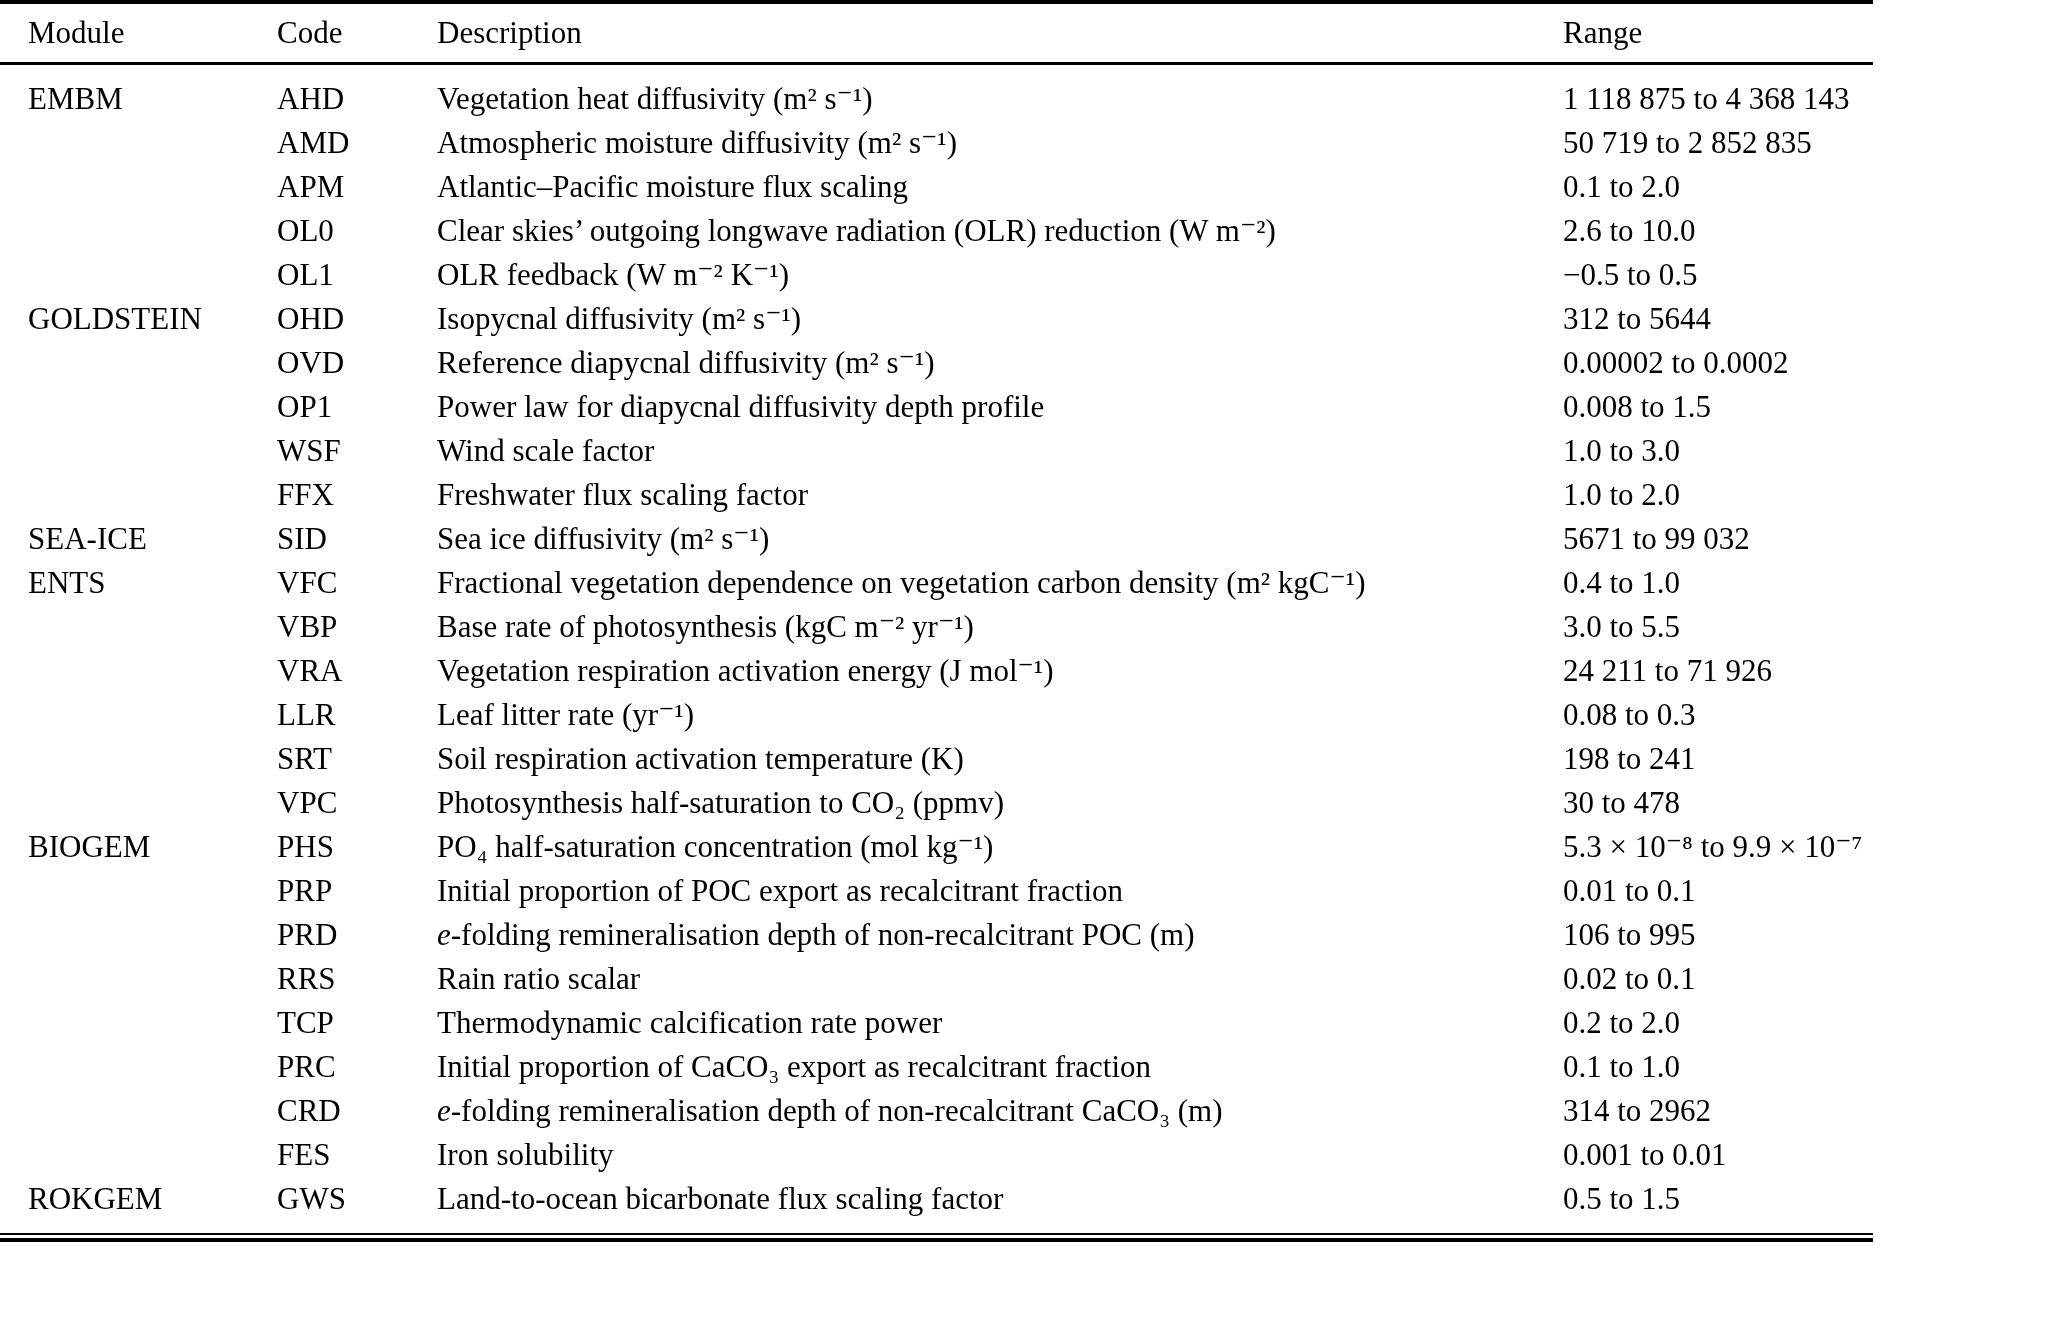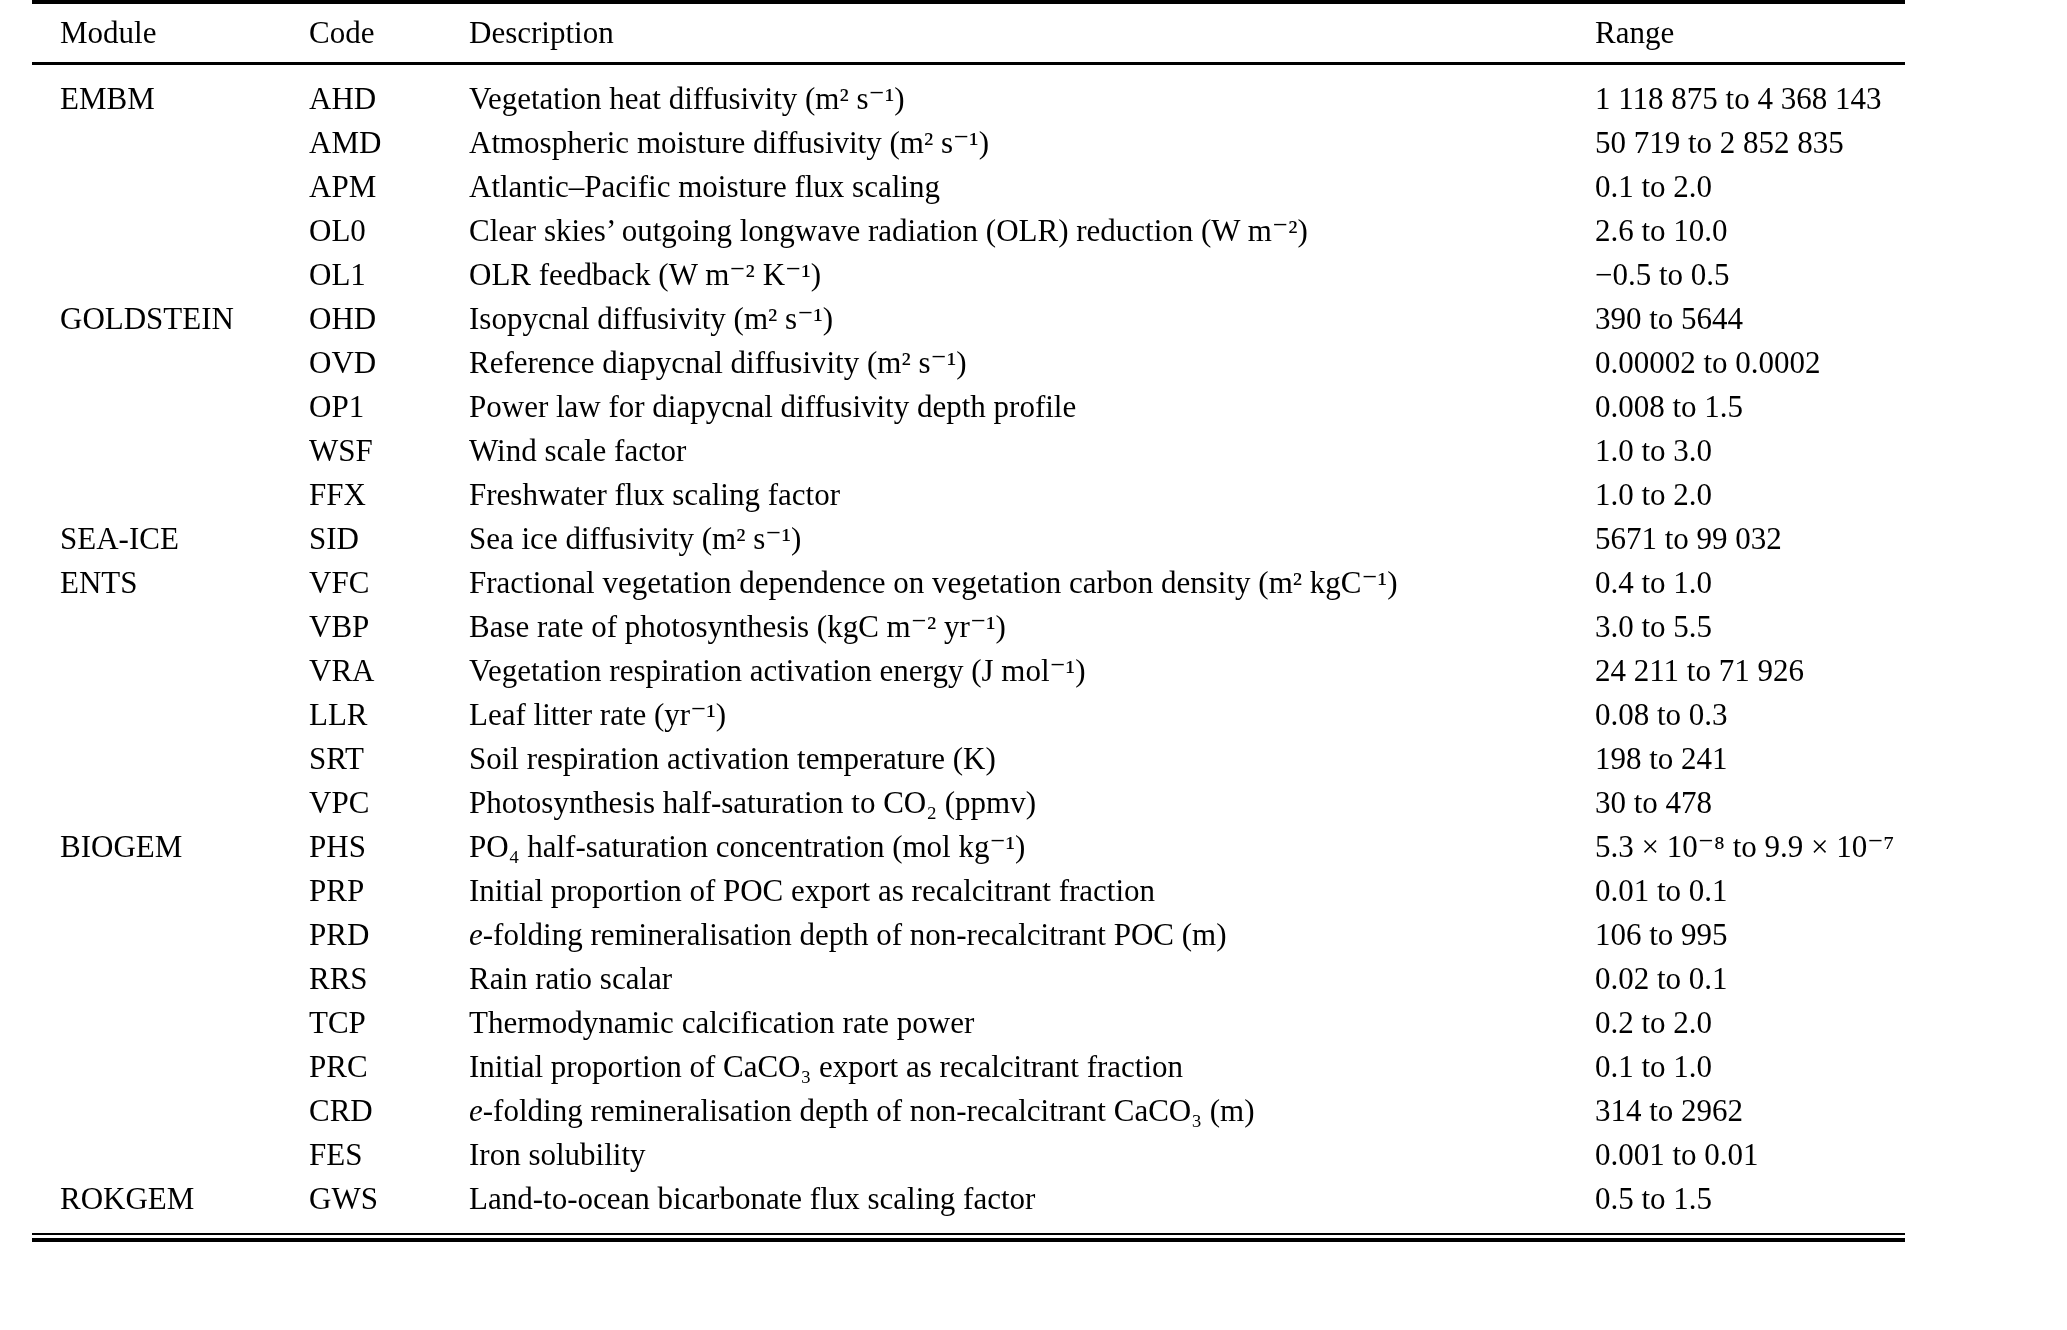--- a/index.html
+++ b/index.html
@@ -5,21 +5,20 @@
   html, body { margin: 0; padding: 0; background: #ffffff; }
   .page {
     position: relative;
     width: 1873px;
     height: 1330px;
     overflow: hidden;
     background: #ffffff;
     color: #000000;
     font-family: "Liberation Serif", "DejaVu Serif", serif;
     font-size: 31px;
-    margin-left: 32px;
   }
   .rule-top {
     width: 100%;
     height: 4px;
     background: #000000;
   }
   table.params {
     border-collapse: collapse;
     table-layout: fixed;
     width: 2067px;
@@ -123,21 +122,21 @@
     <td></td>
     <td>OL1</td>
     <td>OLR feedback (W m⁻² K⁻¹)</td>
     <td>−0.5 to 0.5</td>
     <td>b</td>
   </tr>
         <tr>
     <td>GOLDSTEIN</td>
     <td>OHD</td>
     <td>Isopycnal diffusivity (m² s⁻¹)</td>
-    <td>390 to 5644</td>
+    <td>312 to 5644</td>
     <td>a</td>
   </tr>
         <tr>
     <td></td>
     <td>OVD</td>
     <td>Reference diapycnal diffusivity (m² s⁻¹)</td>
     <td>0.00002 to 0.0002</td>
     <td>a</td>
   </tr>
         <tr>

